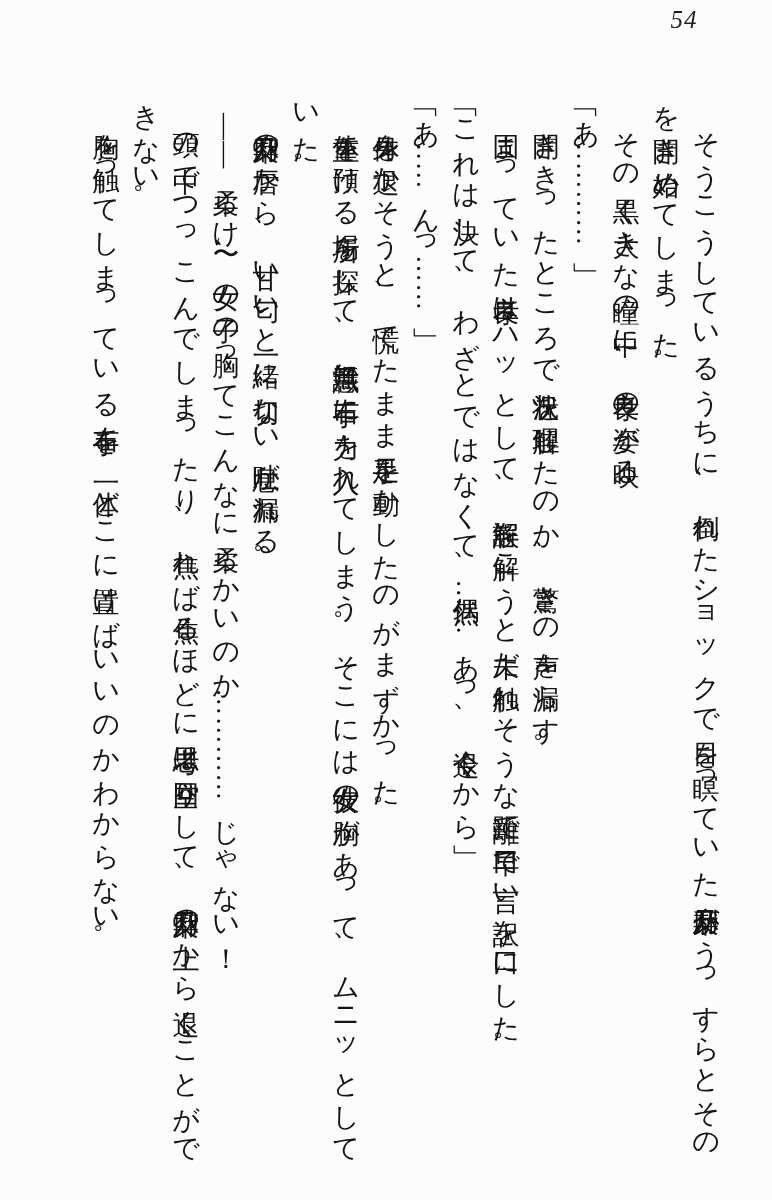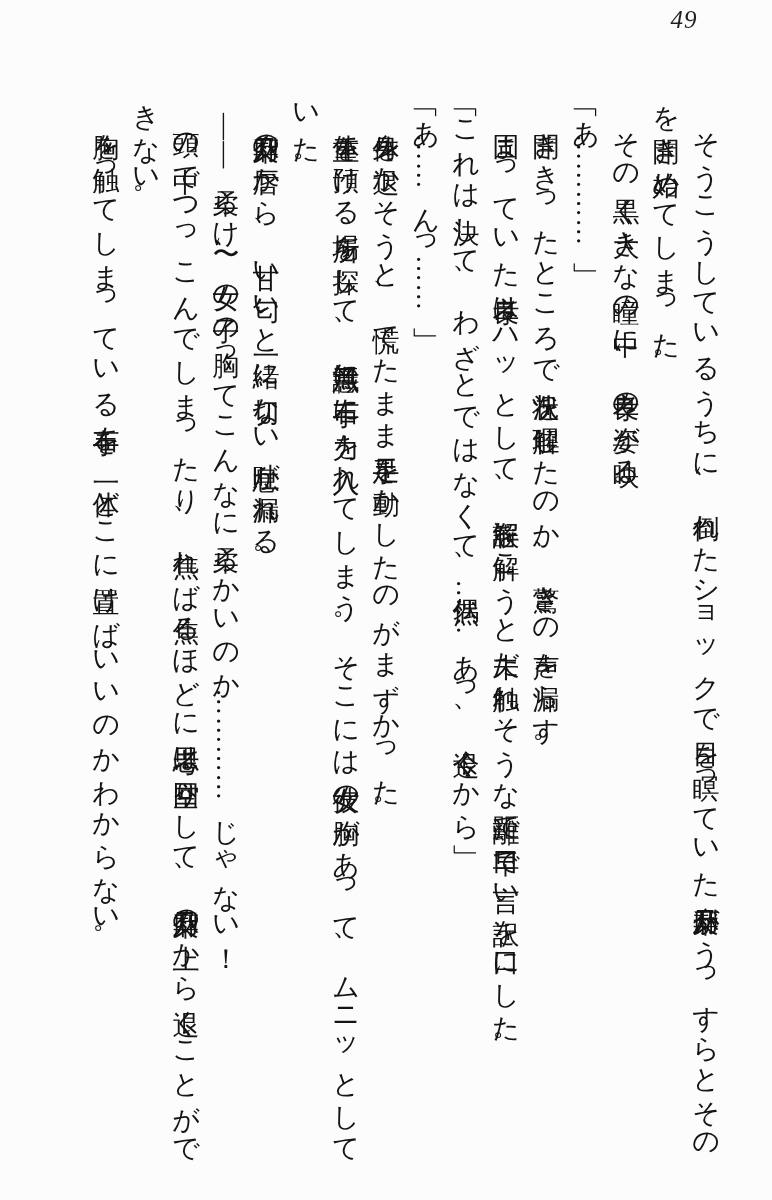--- a/index.html
+++ b/index.html
@@ -53,21 +53,21 @@
   }
   .text-block p.quote {
     text-indent: 0.5em;
   }
 </style>
 </head>
 <body>
 
 <div class="page">
 
-  <div class="page-number">49</div>
+  <div class="page-number">54</div>
 
   <div class="text-block">
     <p class="indent">そうこうしているうちに、倒れたショックで目を瞑っていた麻梨乃がうっすらとその瞼を開き始めてしまった。</p>
     <p class="indent">その黒く大きな瞳の中に、良孝の姿が映る。</p>
     <p class="quote">「あ…………」</p>
     <p class="indent">開ききったところで状況を理解したのか、驚きの声を漏らす。</p>
     <p class="indent">固まっていた良孝はハッとして、誤解を解こうと未だ触れそうな距離で早口で言い訳を口にした。</p>
     <p class="quote">「これは決して、わざとではなくて、偶然……あっ、今退くから」</p>
     <p class="quote">「あ……んっ……」</p>
     <p class="indent">身体を退かそうと、慌てたまま手足を動かしたのがまずかった。</p>

